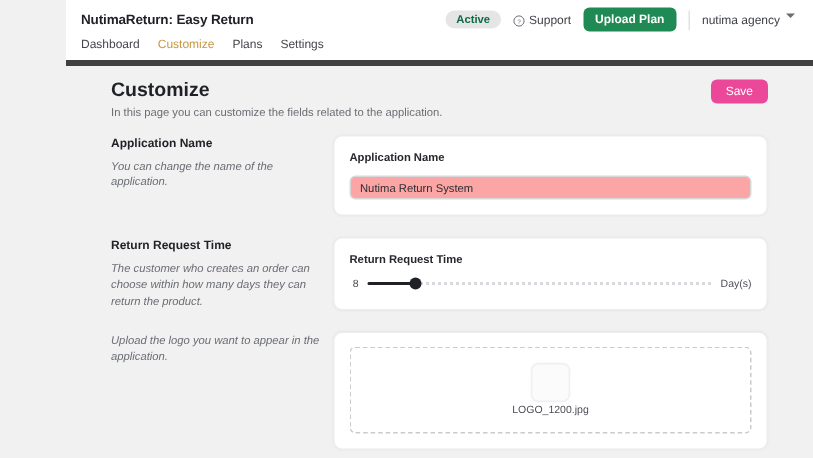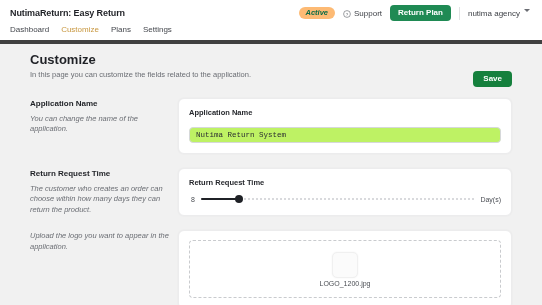--- a/index.html
+++ b/index.html
@@ -8,20 +8,21 @@
     background: #f1f1f1;
     font-family: "Liberation Sans", sans-serif;
     overflow: hidden;
   }
   .app {
     width: 542px; height: 305px;
     background: #f1f1f1;
     position: relative;
     display: flex;
     flex-direction: column;
+    padding-left: 44px;
   }
 
   
   .topbar {
     height: 26px;
     background: #ffffff;
     display: flex;
     align-items: center;
     padding: 0 10px 0 10px;
     flex: 0 0 auto;
@@ -33,29 +34,28 @@
     letter-spacing: -0.1px;
     white-space: nowrap;
   }
   .topbar-right {
     margin-left: auto;
     display: flex;
     align-items: center;
     gap: 8px;
   }
   .badge-active {
-    background: #fdba74;
+    background: #e5e5e5;
     color: #0b6b45;
     font-size: 7.5px;
     font-weight: bold;
     border-radius: 9px;
     padding: 2px 7px;
     line-height: 1;
     white-space: nowrap;
-    font-style: italic;
   }
   .support {
     display: flex;
     align-items: flex-end;
     gap: 3px;
     font-size: 8px;
     color: #3c3f45;
     white-space: nowrap;
   }
   .support svg { display: block; }
@@ -131,25 +131,25 @@
     line-height: 1.15;
   }
   .page-sub {
     font-size: 7.5px;
     color: #6a6d73;
     margin-top: 2px;
     line-height: 1.2;
   }
   .btn-save {
     margin-left: auto;
-    margin-top: 18px;
-    background: #15803d;
+    margin-top: 0;
+    background: #ec4899;
     color: #ffffff;
     font-size: 8px;
-    font-weight: bold;
+    font-weight: normal;
     border: none;
     border-radius: 4px;
     padding: 4px 10px;
     line-height: 1;
     cursor: pointer;
   }
 
   
   .section {
     display: flex;
@@ -183,24 +183,24 @@
     font-weight: bold;
     color: #26282d;
     margin-bottom: 6px;
     line-height: 1.2;
   }
   .text-input {
     width: 100%;
     height: 16px;
     border: 1px solid #d6d8da;
     border-radius: 4px;
-    background: #bef264;
+    background: #fca5a5;
     font-size: 7.5px;
     color: #2b2d31;
-    font-family: Liberation Mono, monospace;
+    font-family: Liberation Sans, sans-serif;
     padding: 0 6px;
     outline: none;
   }
 
   
   .slider-row {
     display: flex;
     align-items: center;
     gap: 6px;
     padding-top: 1px;
@@ -286,21 +286,21 @@
       <div class="support">
         <span>
           <svg width="8" height="8" viewBox="0 0 16 16">
             <circle cx="8" cy="8" r="6.8" fill="none" stroke="#5c6067" stroke-width="1.2"></circle>
             <text x="8" y="11.4" font-size="8.5" text-anchor="middle" fill="#5c6067" font-family="Liberation Sans, sans-serif">?</text>
           </svg>
         </span>
         <span>Support</span>
       </div>
 
-      <button class="btn-upgrade">Return Plan</button>
+      <button class="btn-upgrade">Upload Plan</button>
 
       <div class="divider-v"></div>
 
       <div class="account">
         <span>nutima agency</span>
         <span class="caret"></span>
       </div>
     </div>
   </div>
 

